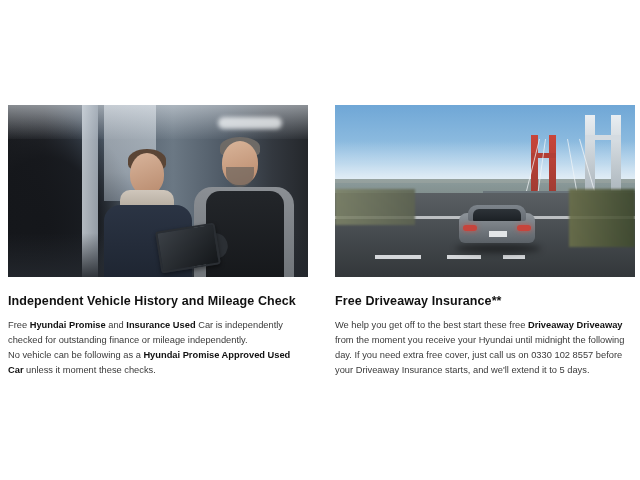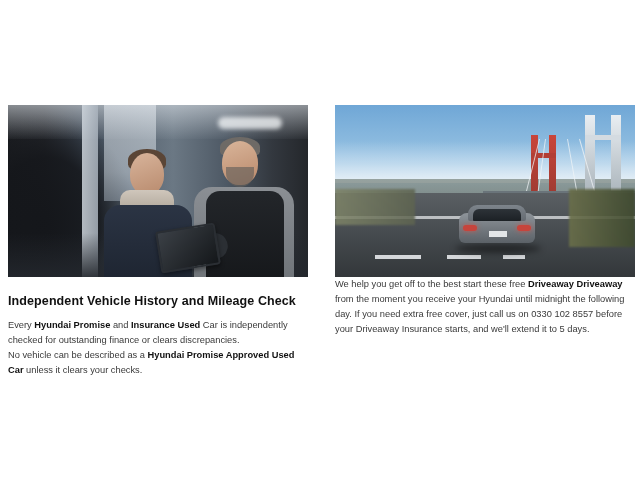--- a/index.html
+++ b/index.html
@@ -409,24 +409,24 @@
         <div class="manB-vest"></div>
         <div class="manB-arm"></div>
 
         <div class="tablet"></div>
       </div>
 
       <h3 class="heading">Independent Vehicle History and Mileage Check</h3>
 
       <div class="body-copy">
         <p>
-          <span>Every </span><b>Hyundai Promise</b><span> and </span><b>Insurance Used</b><span> Car is independently checked for outstanding finance or clears discrepancies.</span>
+          <span>Free </span><b>Hyundai Promise</b><span> and </span><b>Insurance Used</b><span> Car is independently checked for outstanding finance or mileage independently.</span>
         </p>
         <p>
-          <span>No vehicle can be described as a </span><b>Hyundai Promise Approved Used Car</b><span> unless it clears your checks.</span>
+          <span>No vehicle can be following as a </span><b>Hyundai Promise Approved Used Car</b><span> unless it moment these checks.</span>
         </p>
       </div>
     </div>
 
     <div class="col">
       <div class="media photo-right">
         <div class="sky-haze"></div>
         <div class="hills"></div>
 
         <div class="tower t1"></div>
@@ -457,20 +457,21 @@
         <div class="car">
           <div class="car-body"></div>
           <div class="car-roof"></div>
           <div class="car-glass"></div>
           <div class="car-light l"></div>
           <div class="car-light r"></div>
           <div class="car-plate"></div>
         </div>
       </div>
 
+      <h3 class="heading">Free Driveaway Insurance**</h3>
 
       <div class="body-copy">
         <p>
           <span>We help you get off to the best start these free </span><b>Driveaway Driveaway</b><span> from the moment you receive your Hyundai until midnight the following day. If you need extra free cover, just call us on 0330 102 8557 before your Driveaway Insurance starts, and we'll extend it to 5 days.</span>
         </p>
       </div>
     </div>
 
   </div>
 </div>

